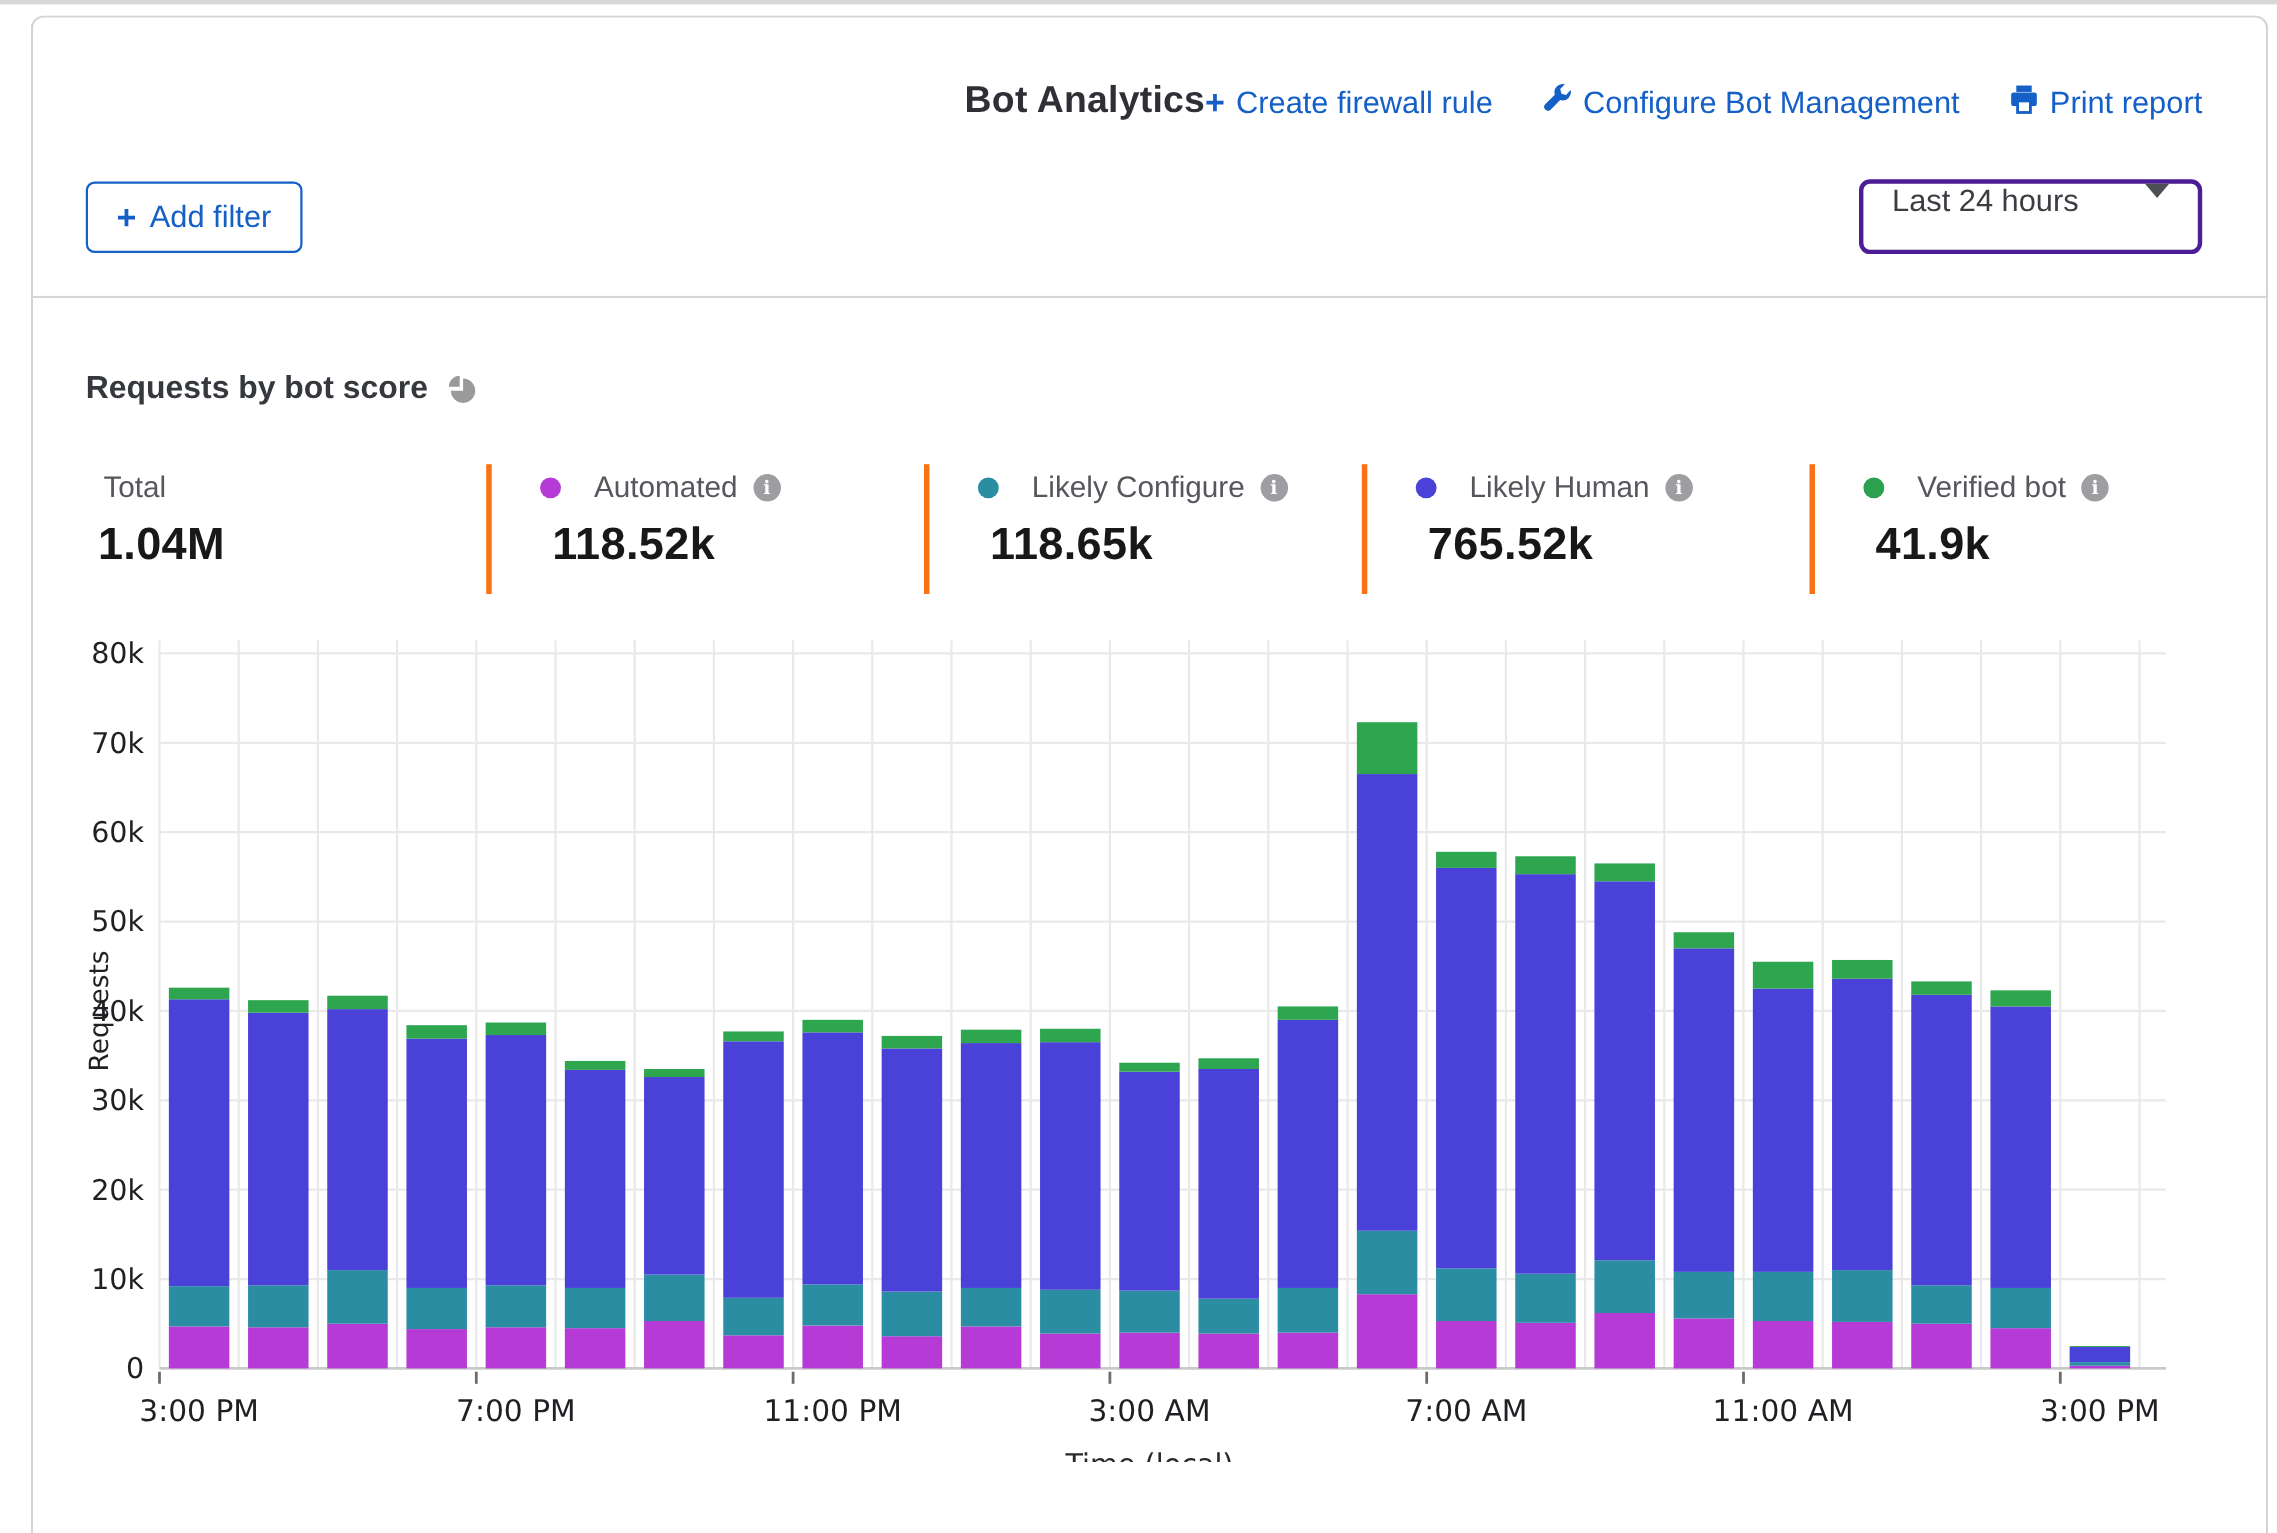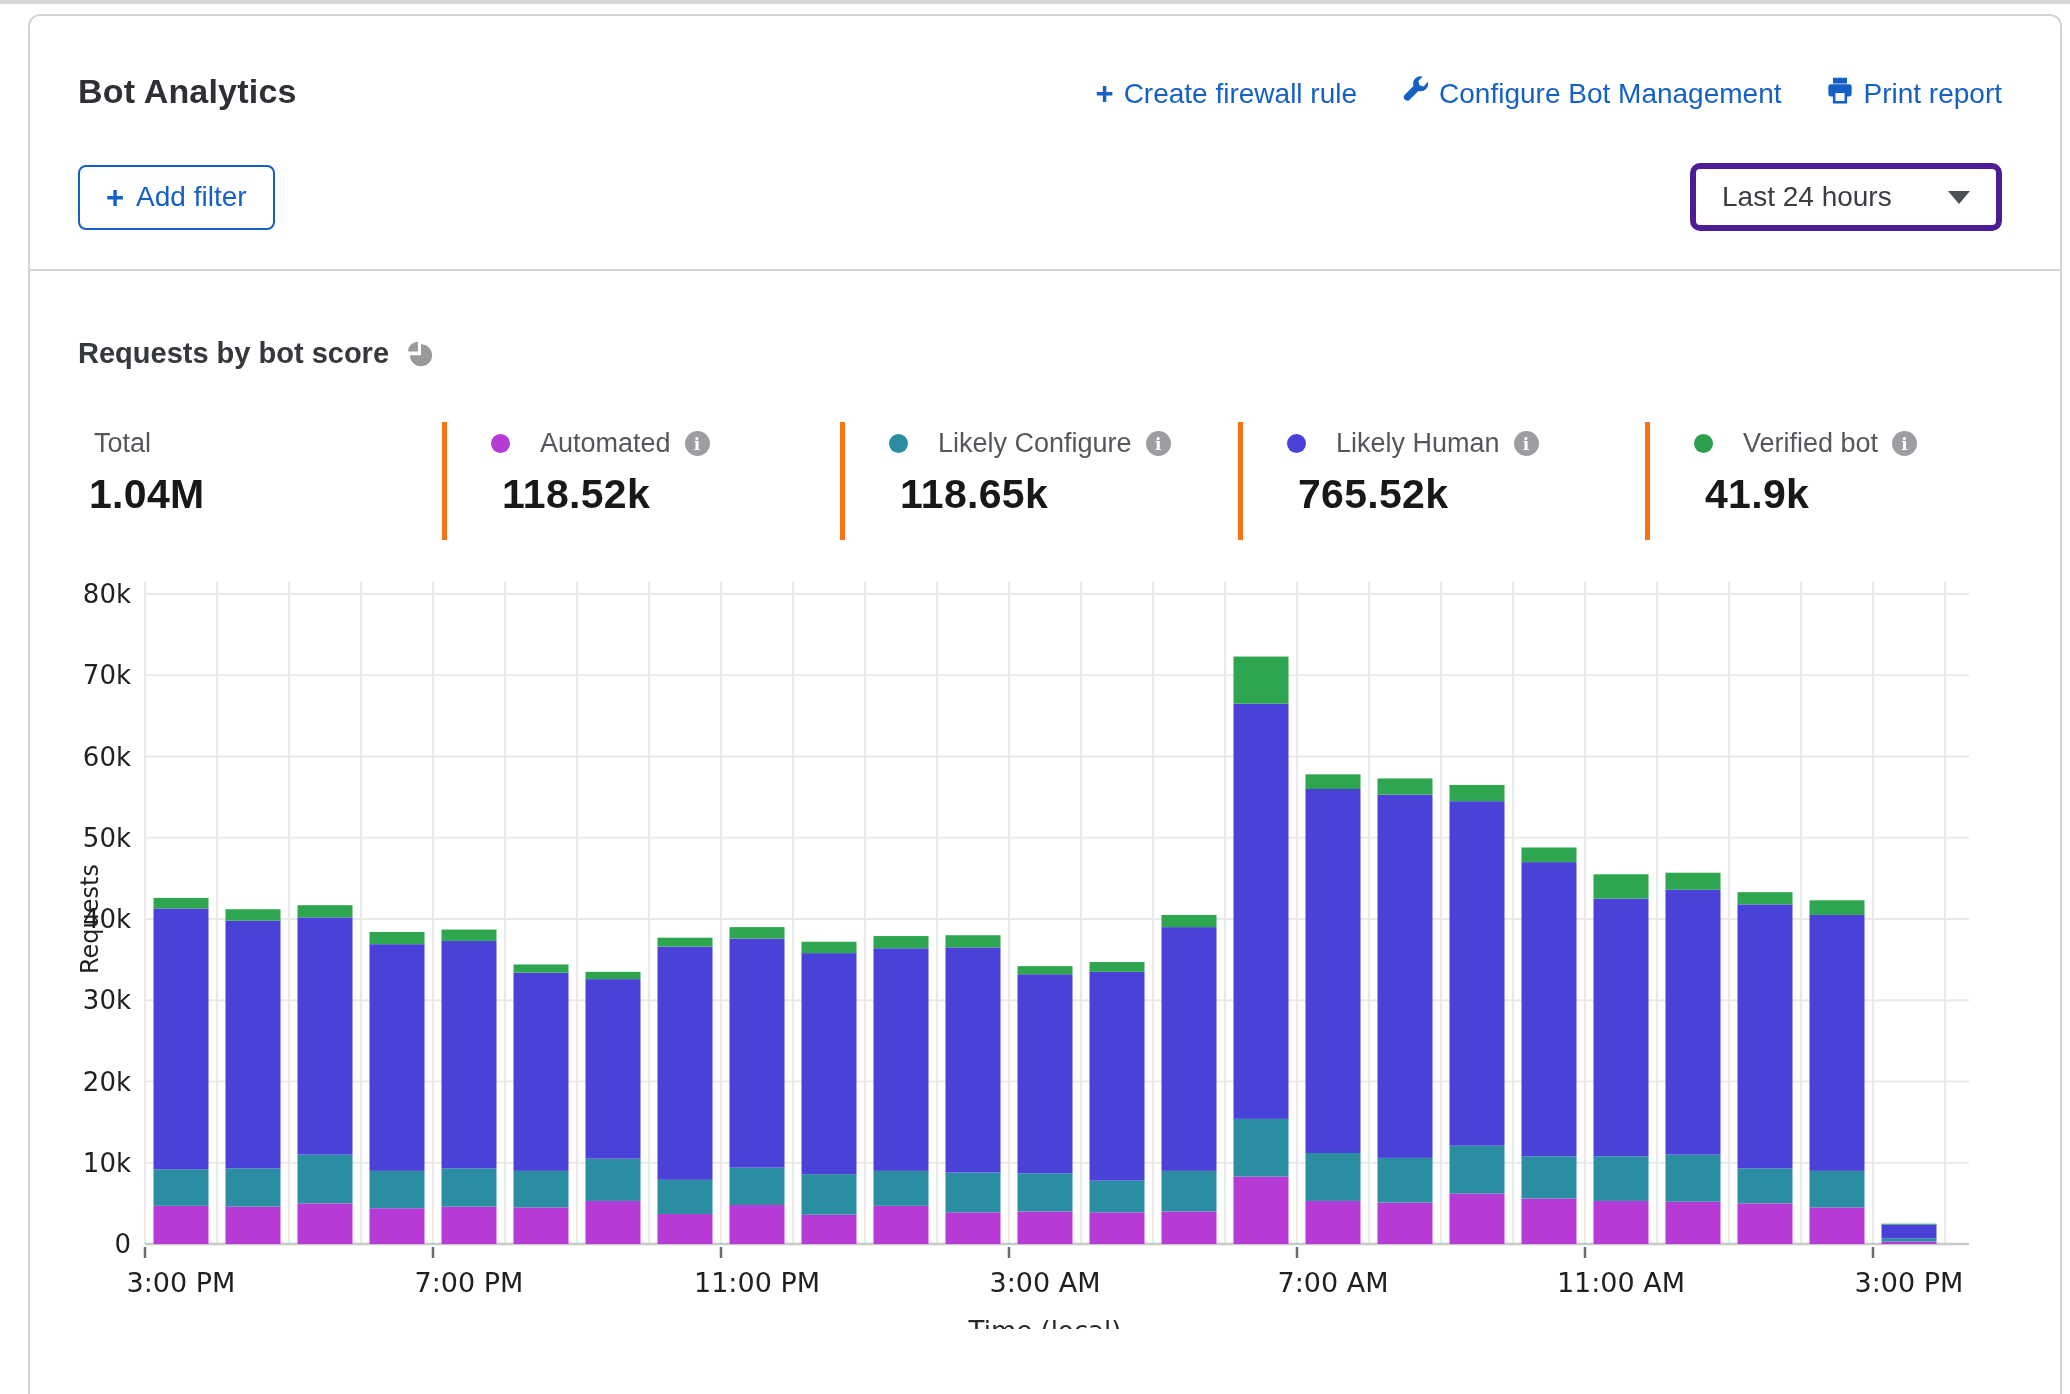--- a/index.html
+++ b/index.html
@@ -6,36 +6,36 @@
   html,body { width:2070px; height:1394px; background:#fff; overflow:hidden;
               font-family:"Liberation Sans", sans-serif; color:#26282b; }
   .top-line { height:4px; width:100%; background:#d8d8d8; }
 
   .card { position:absolute; left:28px; top:14px; right:8px; height:1500px;
           background:#fff; border:2px solid #d4d4d4; border-bottom:none;
           border-radius:12px 12px 0 0; }
 
   
   .card-header { padding:56px 58px 0 48px; }
-  .hdr-row1 { display:flex; justify-content:space-between; align-items:flex-start; }
+  .hdr-row1 { display:flex; justify-content:flex-end; align-items:flex-start; }
   .page-title { font-size:34px; font-weight:700; color:#2e3035; letter-spacing:.2px; }
   .hdr-actions { display:flex; align-items:center; gap:44px; padding-top:4px; }
   .lnk { display:flex; align-items:center; gap:10px; color:var(--link);
          font-size:28px; font-weight:500; cursor:pointer; text-decoration:none; }
   .plus-glyph { font-size:31px; font-weight:600; line-height:1; }
   .lnk svg { width:28px; height:28px; }
 
   .hdr-row2 { display:flex; justify-content:space-between; align-items:center;
               margin-top:52px; padding-bottom:38px; }
   .add-filter-btn { display:flex; align-items:center; gap:12px; height:65px;
                     padding:0 26px; background:#fff; border:2.5px solid var(--link);
                     border-radius:8px; color:var(--link); font-size:28px; font-weight:500;
                     cursor:pointer; font-family:inherit; }
-  .select-box { display:flex; align-items:center; justify-content:space-between;
-                width:312px; height:68px; padding:0 26px; border:6px solid #4c1d95;
+  .select-box { display:flex; align-items:flex-start; justify-content:space-between;
+                width:312px; height:68px; padding:0 26px; border:4px solid #4c1d95;
                 border-radius:10px; font-size:28px; color:#3a3d42; cursor:pointer; background:#fff; }
   .caret-down { width:0; height:0; border-left:11px solid transparent;
                 border-right:11px solid transparent; border-top:13px solid #4d5055; }
 
   .divider { border-top:2px solid #d6d6d6; }
 
   
   .chart-section { padding:66px 58px 0 48px; }
   .section-title-row { display:flex; align-items:center; gap:16px; }
   .section-title { font-size:29px; font-weight:700; color:#35383d; }

